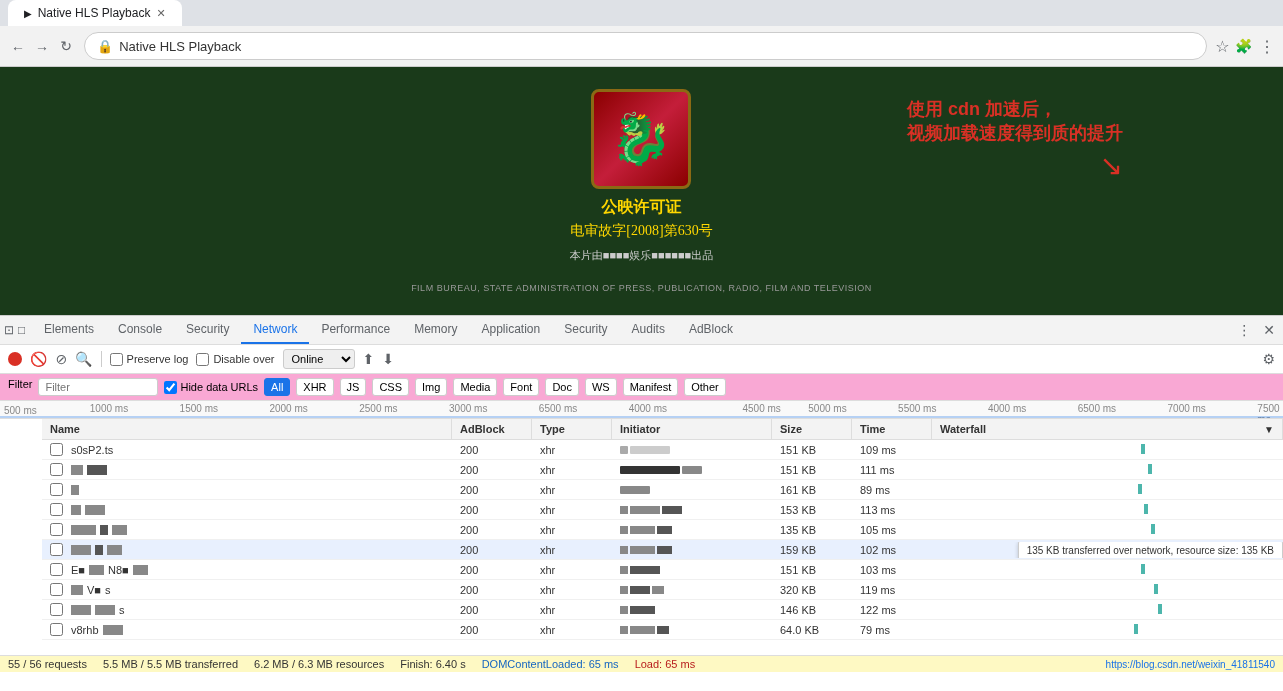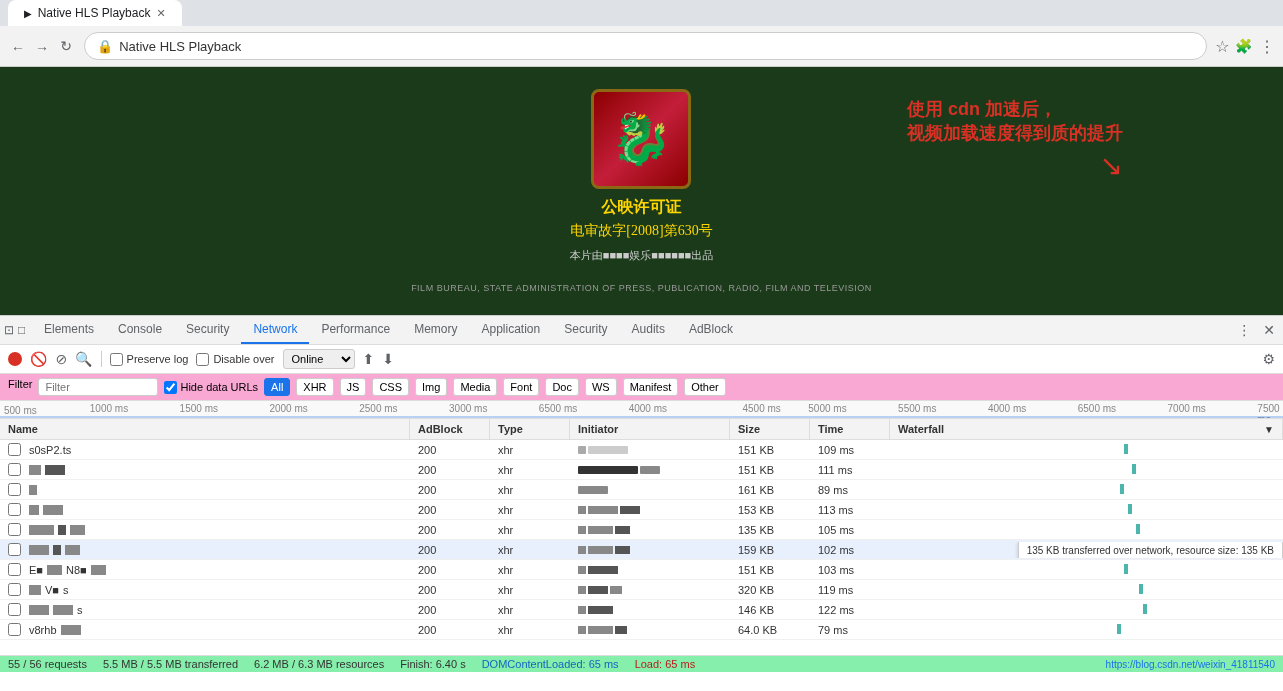--- a/index.html
+++ b/index.html
@@ -58,21 +58,21 @@
     .col-waterfall { flex: 1; }
 
     .network-row { display: flex; border-bottom: 1px solid #f0f0f0; align-items: center; min-height: 20px; font-size: 11px; color: #333; }
     .network-row.highlighted { background: #e8f0fe; }
     .network-cell { padding: 2px 8px; overflow: hidden; text-overflow: ellipsis; white-space: nowrap; }
 
     
     .tooltip-box { position: absolute; right: 0; background: #fff; border: 1px solid #ccc; border-radius: 3px; padding: 4px 8px; font-size: 11px; color: #333; white-space: nowrap; box-shadow: 0 2px 4px rgba(0,0,0,0.2); z-index: 200; }
 
     
-    .status-bar { display: flex; align-items: center; padding: 2px 8px; background: #86efac; border-top: 1px solid #ddd; font-size: 11px; color: #333; gap: 16px; }
+    .status-bar { display: flex; align-items: center; padding: 2px 8px; background: #fef9c3; border-top: 1px solid #ddd; font-size: 11px; color: #333; gap: 16px; }
     .status-bar .right { margin-left: auto; color: #1a73e8; font-size: 10px; }
 
     
     .timeline-ticks { display: flex; border-bottom: 1px solid #ddd; background: #f9f9f9; font-size: 10px; color: #888; overflow: hidden; padding: 2px 0; position: relative; }
   </style>
 </head>
 <body>
 
 <div class="browser-chrome">
   <div class="tab-bar">
@@ -203,21 +203,21 @@
     <span style="position:absolute;left:63%;font-size:10px;color:#888;">5000 ms</span>
     <span style="position:absolute;left:70%;font-size:10px;color:#888;">5500 ms</span>
     <span style="position:absolute;left:77%;font-size:10px;color:#888;">4000 ms</span>
     <span style="position:absolute;left:84%;font-size:10px;color:#888;">6500 ms</span>
     <span style="position:absolute;left:91%;font-size:10px;color:#888;">7000 ms</span>
     <span style="position:absolute;left:98%;font-size:10px;color:#888;">7500 ms</span>
 
     <div style="position:absolute;bottom:0;left:0;right:0;height:2px;background:#1a73e8;opacity:0.3;"></div>
   </div>
 
-  <div class="network-table" style="flex:1;overflow-y:auto;position:relative;">
+  <div class="network-table" style="flex:1;overflow-y:auto;position:relative;margin-left:42px;">
     <div class="network-header">
       <div class="network-header-cell col-name">Name</div>
       <div class="network-header-cell col-status">AdBlock</div>
       <div class="network-header-cell col-type">Type</div>
       <div class="network-header-cell col-initiator">Initiator</div>
       <div class="network-header-cell col-size">Size</div>
       <div class="network-header-cell col-time">Time</div>
       <div class="network-header-cell col-waterfall" style="display:flex;align-items:center;justify-content:space-between;">
         Waterfall
         <span style="font-size:10px;">▼</span>

